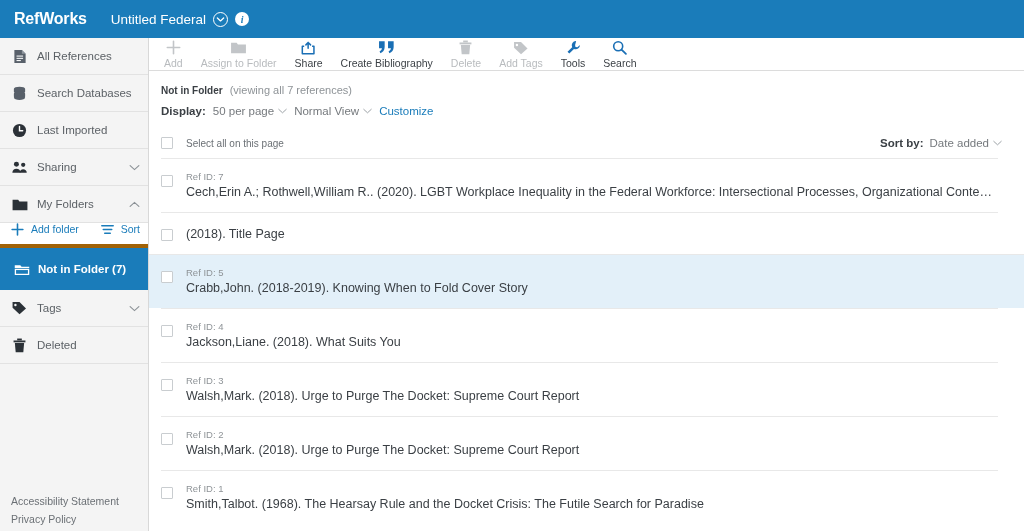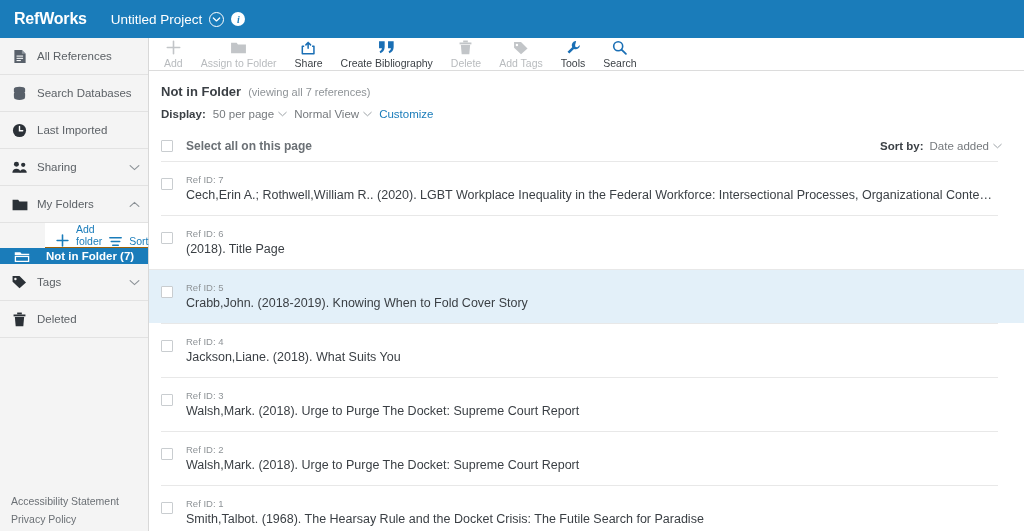--- a/index.html
+++ b/index.html
@@ -46,29 +46,29 @@
   .nav-item {
     height: 37px; display: flex; align-items: center; gap: 9px;
     padding: 0 8px 0 11px; border-bottom: 1px solid #e2e2e2;
     font-size: 11.5px; color: #5c6166; cursor: pointer; position: relative;
   }
   .nav-item .label { flex: 1; white-space: nowrap; overflow: hidden; }
   .nav-icon { width: 17px; display: flex; align-items: center; justify-content: center; flex: 0 0 17px; }
   .chev { color: #8b9196; font-size: 9px; line-height: 1; }
 
   .subrow {
-    height: 25px; display: flex; align-items: flex-end; background: #ffffff;
-    border-bottom: 1px solid #a16207; padding: 0 8px 0 9px; gap: 5px;
-    font-size: 10.5px; color: #1a7cba; margin-left: 45px;
+    height: 25px; display: flex; align-items: flex-start; background: #ffffff;
+    border-bottom: 4px solid #a16207; padding: 0 8px 0 9px; gap: 5px;
+    font-size: 10.5px; color: #1a7cba;
   }
   .subrow .grow { flex: 1; }
   .sort-group { display: flex; align-items: center; gap: 5px; }
 
   .folder-item {
-    height: 16px; display: flex; align-items: center; gap: 16px;
+    height: 42px; display: flex; align-items: center; gap: 8px;
     background: #1a7cba; color: #ffffff; font-size: 11.5px; font-weight: bold;
     padding: 0 8px 0 13px; cursor: pointer;
   }
   .footer-links {
     position: absolute; bottom: 6px; left: 0; width: 100%;
     padding-left: 11px; display: flex; flex-direction: column; gap: 6px;
   }
   .footer-links a { font-size: 10.5px; color: #6b7075; text-decoration: none; }
 
   
@@ -81,34 +81,34 @@
   .tb-btn {
     display: flex; flex-direction: column; align-items: center; justify-content: flex-start;
     min-width: 36px; padding: 1px 9px 0 9px; cursor: pointer; gap: 1px;
   }
   .tb-ico { height: 17px; display: flex; align-items: center; justify-content: center; }
   .tb-lbl { font-size: 10.5px; white-space: nowrap; line-height: 12px; }
   .tb-btn.enabled .tb-lbl { color: #3a3f44; }
   .tb-btn.disabled .tb-lbl { color: #b8bbbe; }
 
   .crumb-row { padding: 13px 0 0 12px; display: flex; align-items: baseline; gap: 7px; }
-  .crumb-title { font-size: 13px; font-weight: bold; color: #3a3f44; }
+  .crumb-title { font-size: 10px; font-weight: bold; color: #3a3f44; }
   .crumb-sub { font-size: 11px; color: #8e9397; }
 
   .display-row { padding: 9px 0 0 12px; display: flex; align-items: center; gap: 7px; font-size: 11.5px; }
   .display-label { font-weight: bold; color: #3a3f44; }
   .display-opt { color: #75797d; display: inline-flex; align-items: center; gap: 4px; cursor: pointer; text-align: right; }
   .display-link { color: #1a7cba; cursor: pointer; }
 
   .selectall-row {
     margin-top: 11px; height: 30px; display: flex; align-items: center;
     padding-left: 12px; justify-content: space-between; padding-right: 22px;
   }
   .selectall-left { display: flex; align-items: center; gap: 13px; }
-  .selectall-left span { font-size: 12px; color: #6b7075; font-weight: bold; }
+  .selectall-left span { font-size: 10px; color: #6b7075; }
   .sortby { display: flex; align-items: center; gap: 6px; font-size: 11.5px; }
   .sortby .sb-lbl { font-weight: bold; color: #3a3f44; }
   .sortby .sb-val { color: #75797d; display: inline-flex; align-items: center; gap: 4px; cursor: pointer; }
 
   .cbx {
     width: 12px; height: 12px; border: 1px solid #c9cdd0; background: #fff;
     border-radius: 1px; flex: 0 0 12px; cursor: pointer;
   }
 
   .list { flex: 1; overflow: hidden; padding-left: 12px; padding-right: 10px; }
@@ -129,21 +129,21 @@
   svg { display: block; }
 </style>
 </head>
 <body>
 
 <div class="app">
 
   <div class="header">
     <div class="logo">RefWorks</div>
     <div class="project-wrap">
-      <div class="project-name">Untitled Project</div>
+      <div class="project-name">Untitled Federal</div>
       <span class="circ-icon">
         <svg width="9" height="9" viewBox="0 0 10 10">
             <path d="M1.5 3.3 L5 6.6 L8.5 3.3" fill="none" stroke="#ffffff" stroke-width="1.4" stroke-linecap="round" stroke-linejoin="round"></path>
           </svg>
       </span>
       <span class="info-icon">i</span>
     </div>
   </div>
 
   <div class="body">
@@ -402,21 +402,20 @@
           <div class="ref-row first">
             <span class="cbx"></span>
             <div class="ref-text">
               <div class="ref-id">Ref ID: 7</div>
               <div class="ref-title">Cech,Erin A.; Rothwell,William R.. (2020). LGBT Workplace Inequality in the Federal Workforce: Intersectional Processes, Organizational Contexts, and Turnover Consi...</div>
             </div>
           </div>
           <div class="ref-row">
             <span class="cbx"></span>
             <div class="ref-text">
-              <div class="ref-id">Ref ID: 6</div>
               <div class="ref-title">(2018). Title Page</div>
             </div>
           </div>
           <div class="ref-row highlight">
             <span class="cbx"></span>
             <div class="ref-text">
               <div class="ref-id">Ref ID: 5</div>
               <div class="ref-title">Crabb,John. (2018-2019). Knowing When to Fold Cover Story</div>
             </div>
           </div>

